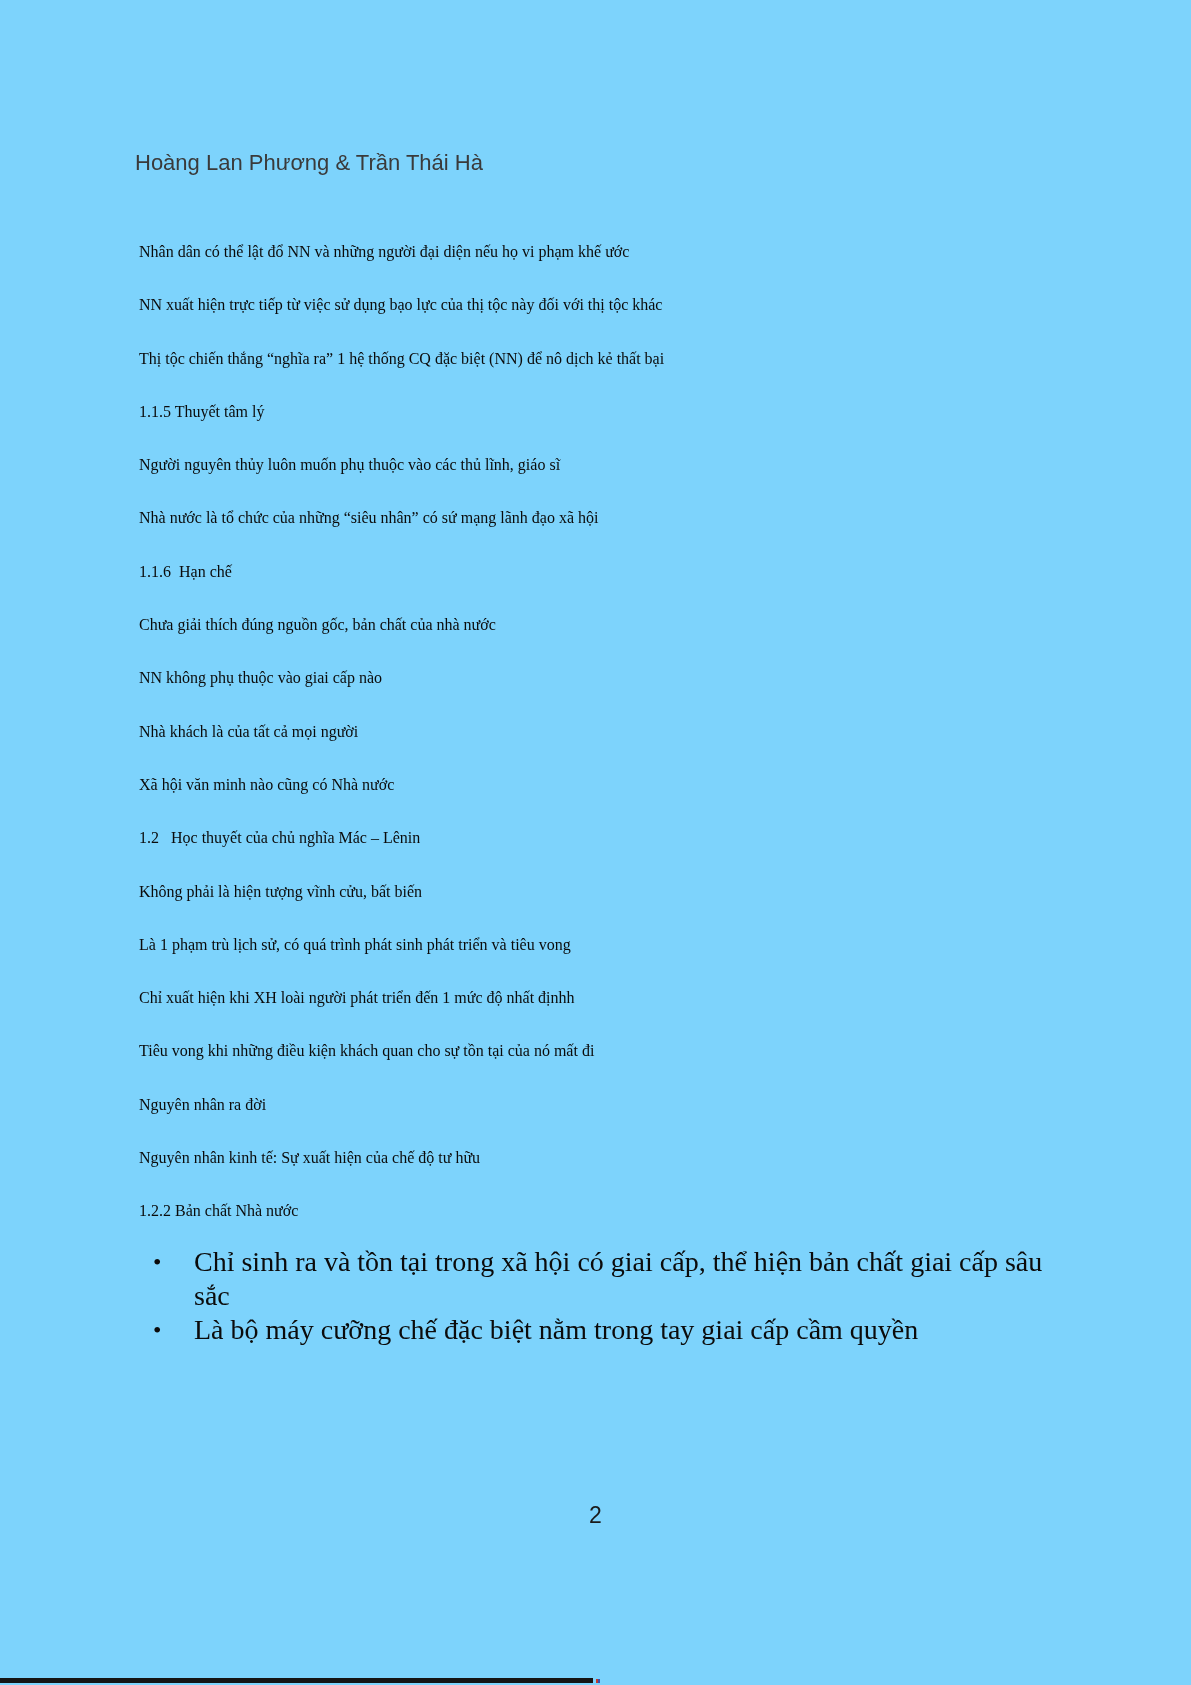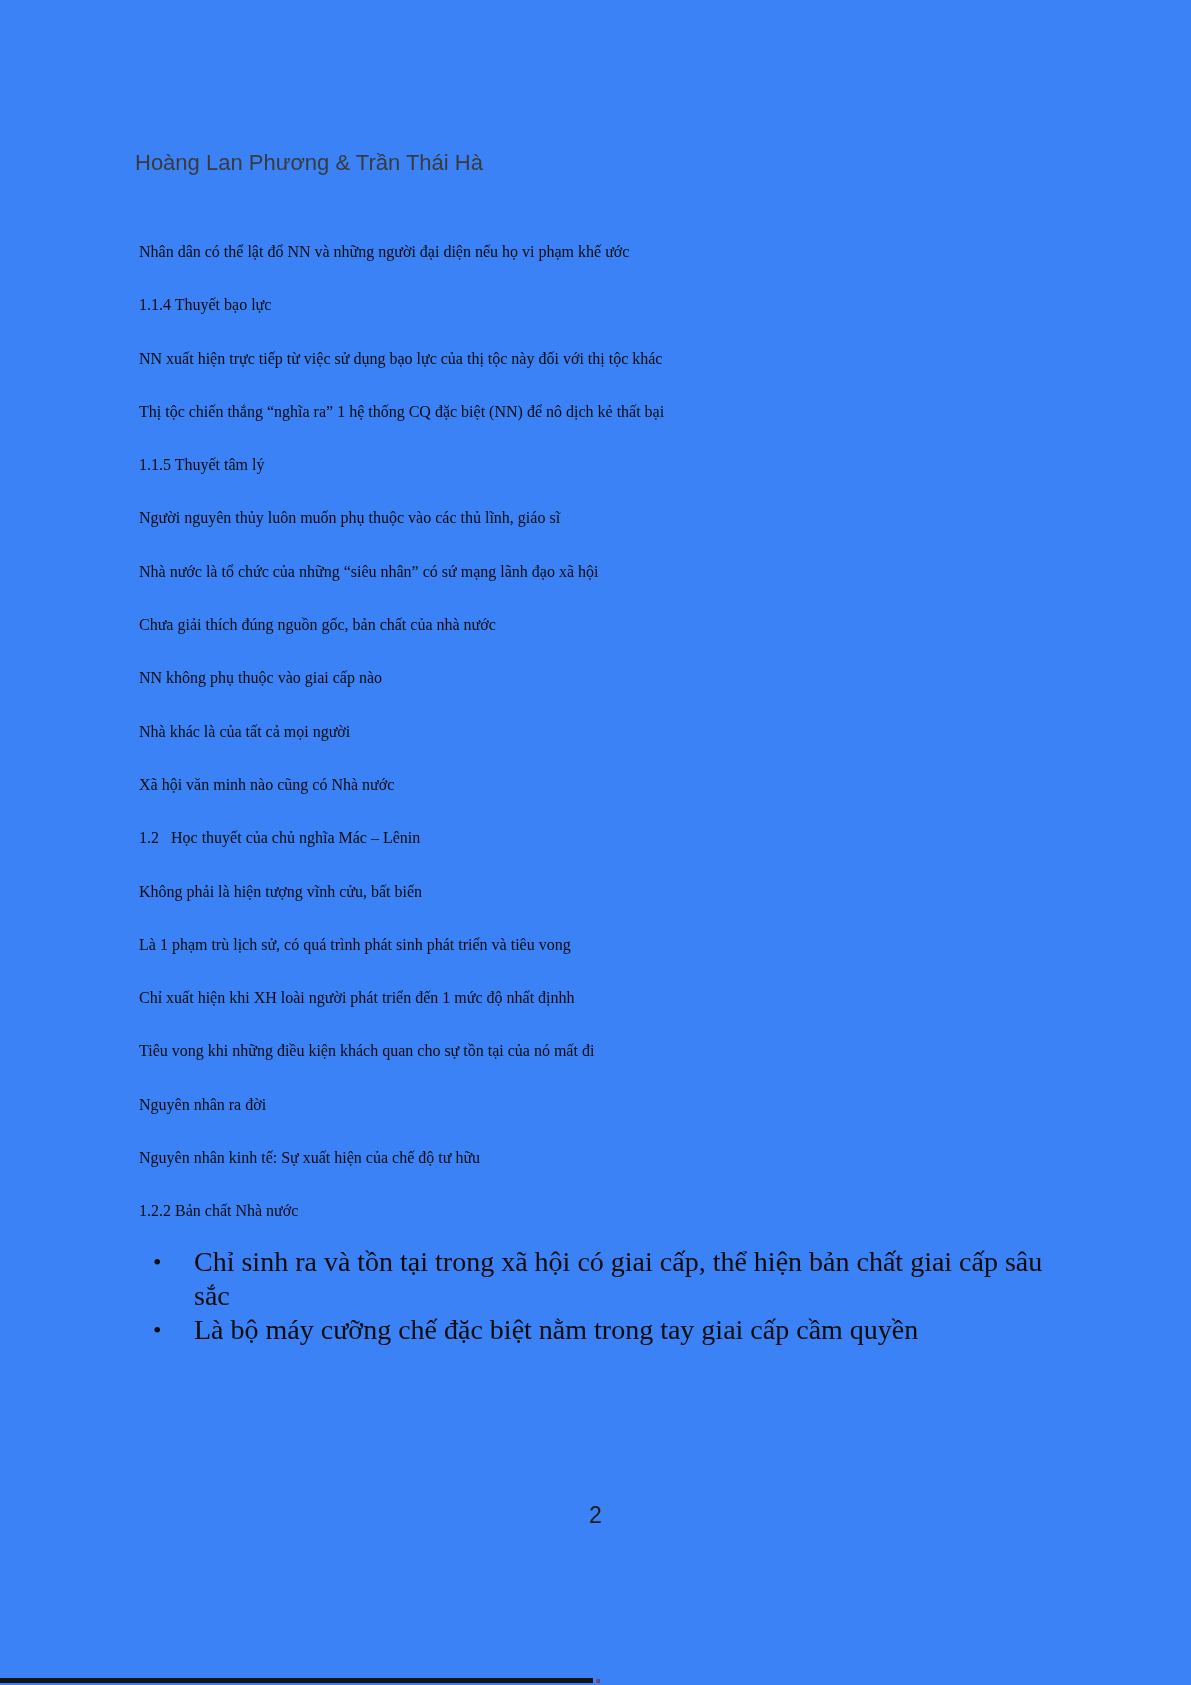--- a/index.html
+++ b/index.html
@@ -4,21 +4,21 @@
 <style>
   html, body {
     margin: 0;
     padding: 0;
     background: #ffffff;
   }
   .page {
     position: relative;
     width: 1191px;
     height: 1685px;
-    background: #3b82f6;
+    background: #7dd3fc;
     overflow: hidden;
   }
   .doc-header {
     position: absolute;
     left: 135px;
     top: 150px;
     font-family: "Liberation Sans", sans-serif;
     font-size: 22px;
     color: #3a3a3a;
     white-space: pre;
@@ -87,29 +87,29 @@
 </style>
 </head>
 <body>
 
 <div class="page">
 
   <div class="doc-header">Hoàng Lan Phương &amp; Trần Thái Hà</div>
 
   <div class="content">
     <p class="line">Nhân dân có thể lật đổ NN và những người đại diện nếu họ vi phạm khế ước</p>
-    <p class="line">1.1.4 Thuyết bạo lực</p>
     <p class="line">NN xuất hiện trực tiếp từ việc sử dụng bạo lực của thị tộc này đối với thị tộc khác</p>
     <p class="line">Thị tộc chiến thắng “nghĩa ra” 1 hệ thống CQ đặc biệt (NN) để nô dịch kẻ thất bại</p>
     <p class="line">1.1.5 Thuyết tâm lý</p>
     <p class="line">Người nguyên thủy luôn muốn phụ thuộc vào các thủ lĩnh, giáo sĩ</p>
     <p class="line">Nhà nước là tổ chức của những “siêu nhân” có sứ mạng lãnh đạo xã hội</p>
+    <p class="line">1.1.6  Hạn chế</p>
     <p class="line">Chưa giải thích đúng nguồn gốc, bản chất của nhà nước</p>
     <p class="line">NN không phụ thuộc vào giai cấp nào</p>
-    <p class="line">Nhà khác là của tất cả mọi người</p>
+    <p class="line">Nhà khách là của tất cả mọi người</p>
     <p class="line">Xã hội văn minh nào cũng có Nhà nước</p>
     <p class="line">1.2   Học thuyết của chủ nghĩa Mác – Lênin</p>
     <p class="line">Không phải là hiện tượng vĩnh cửu, bất biến</p>
     <p class="line">Là 1 phạm trù lịch sử, có quá trình phát sinh phát triển và tiêu vong</p>
     <p class="line">Chỉ xuất hiện khi XH loài người phát triển đến 1 mức độ nhất địnhh</p>
     <p class="line">Tiêu vong khi những điều kiện khách quan cho sự tồn tại của nó mất đi</p>
     <p class="line">Nguyên nhân ra đời</p>
     <p class="line">Nguyên nhân kinh tế: Sự xuất hiện của chế độ tư hữu</p>
     <p class="line">1.2.2 Bản chất Nhà nước</p>
 

